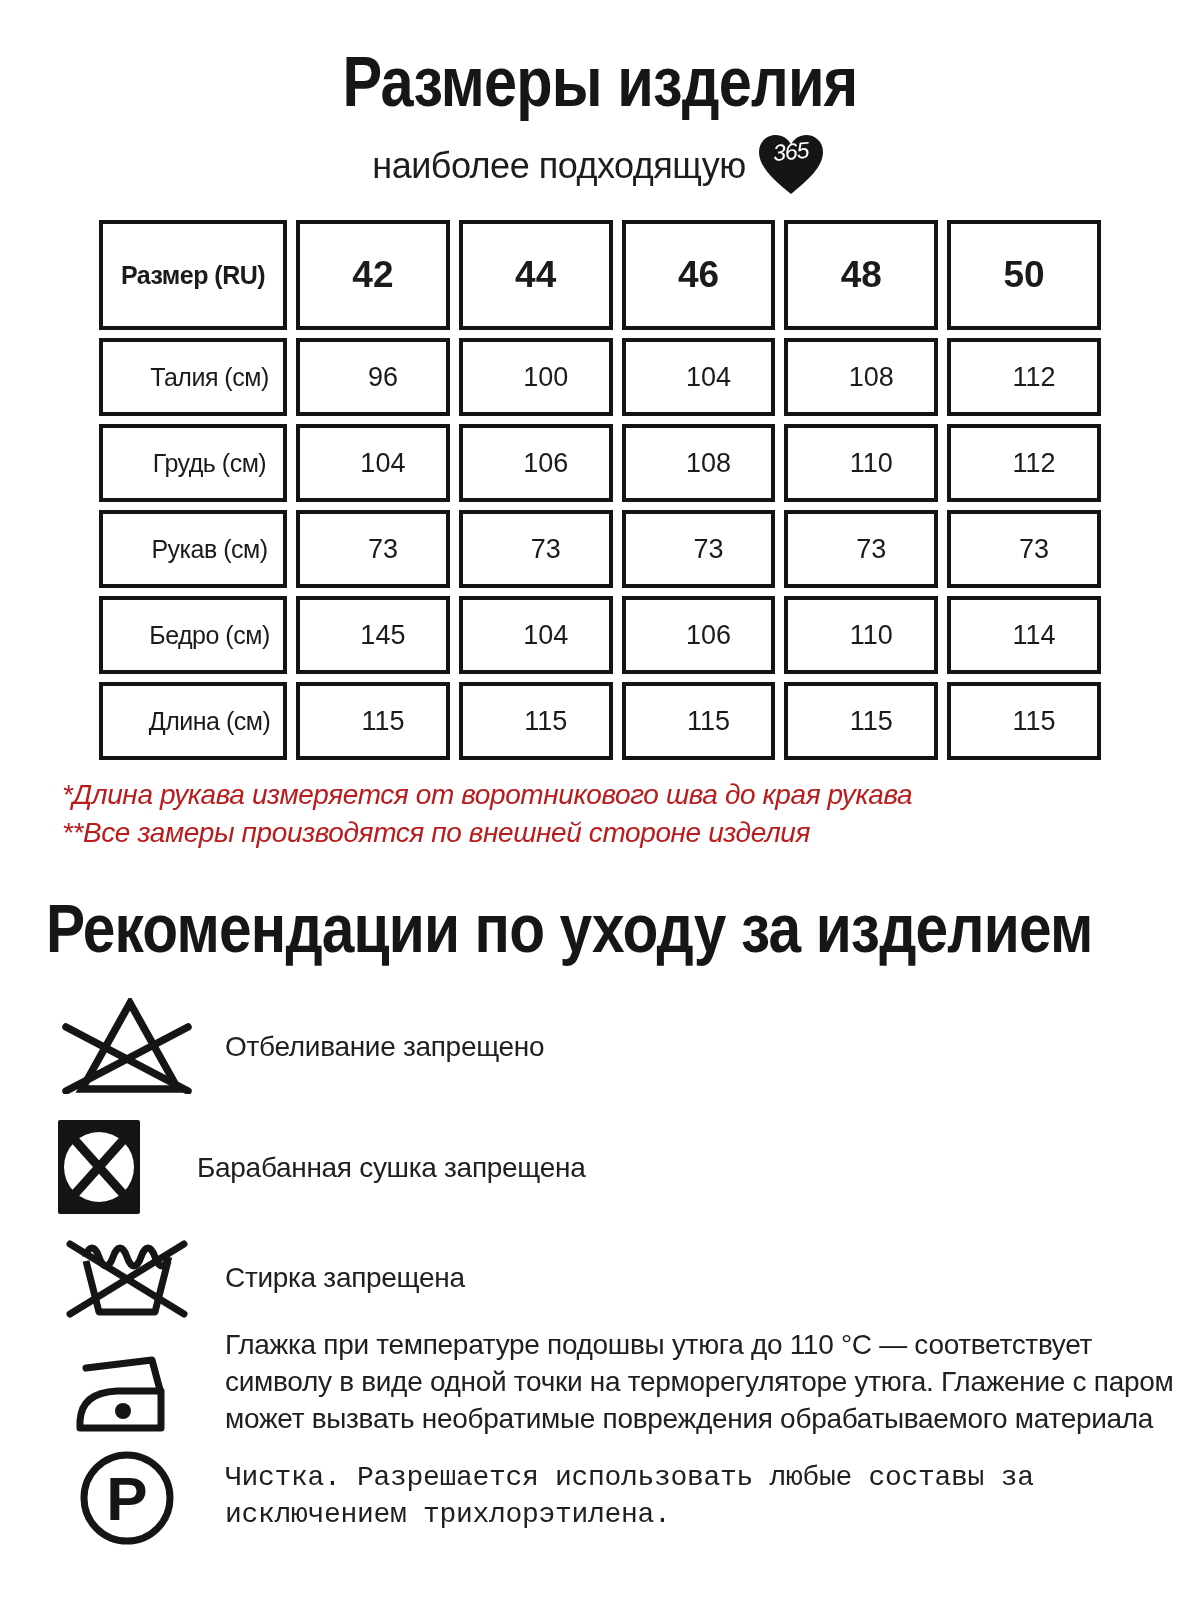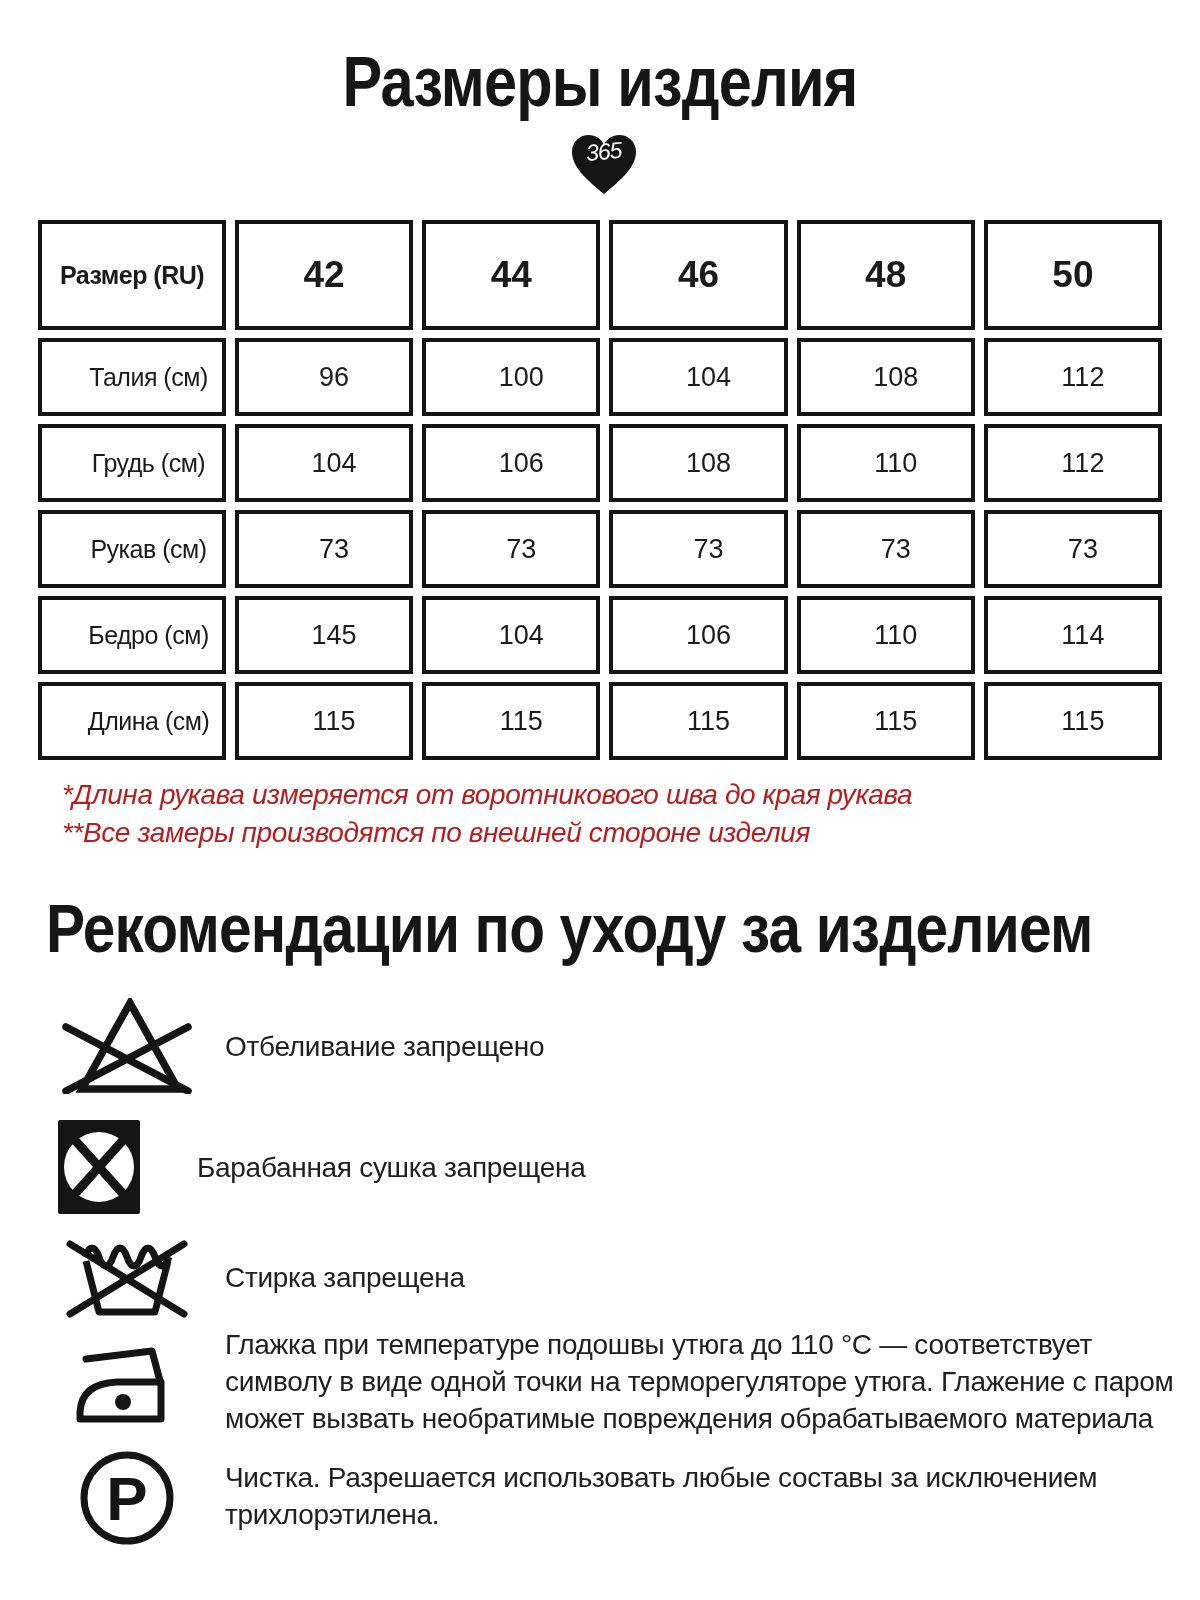--- a/index.html
+++ b/index.html
@@ -37,21 +37,21 @@
   .subtitle .line { display: block; }
   .heart-badge {
     display: inline-block;
     width: 74px; height: 66px;
     vertical-align: -20px;
     margin-left: 8px;
   }
 
   
   .size-table {
-    width: 1124px;
+    width: 1002px;
     margin: 22px auto 0 auto;
     display: grid;
     grid-template-columns: 188px repeat(5, 1fr);
     grid-template-rows: 110px repeat(5, 78px);
     gap: 8px 9px;
   }
   .cell {
     border: 4px solid #141414;
     background: #ffffff;
     display: flex;
@@ -103,38 +103,38 @@
     margin-left: 27px;
     max-width: 950px;
     font-size: 28px;
     line-height: 37px;
     letter-spacing: -0.3px;
     color: #202020;
   }
   .care-item.i1 { height: 100px; margin-bottom: 20px; text-align: right; }
   .care-item.i2 { height: 102px; margin-bottom: 16px; padding-left: 28px; }
   .care-item.i3 { height: 86px;  margin-bottom: 6px; }
-  .care-item.i4 { align-items: center; margin-top: 2px; margin-bottom: 12px; }
+  .care-item.i4 { align-items: flex-end; margin-top: 2px; margin-bottom: 12px; }
   .care-item.i4 .icon-wrap { margin-top: 6px; }
   .care-item.i5 { align-items: flex-start; }
-  .care-item.i5 .care-text { margin-top: 10px; }
+  .care-item.i5 .care-text { margin-top: 10px; font-family: Liberation Mono, monospace; }
 
   svg .stroke { stroke: #151515; fill: none; }
   svg .fill { fill: #151515; }
 </style>
 </head>
 <body>
 
 <div class="page">
 
   <h1 class="main-title">Размеры изделия</h1>
 
   <div class="subtitle">
     <span class="line">
-      <svg class="heart-badge" viewBox="0 0 37 33">
+      <span>наиболее подходящую</span><svg class="heart-badge" viewBox="0 0 37 33">
         <path class="fill" d="M18.5,31 C10,24 2.5,17.5 2.5,10 C2.5,4.5 6.8,1.5 10.8,1.5 C14.2,1.5 17,3.4 18.5,6.2 C20,3.4 22.8,1.5 26.2,1.5 C30.2,1.5 34.5,4.5 34.5,10 C34.5,17.5 27,24 18.5,31 Z"></path>
         <text x="18.5" y="13.7" text-anchor="middle" font-size="11.5" font-style="italic" font-family="Liberation Sans, sans-serif" fill="#ffffff" transform="rotate(-5 18.5 12)">365</text>
       </svg>
     </span>
   </div>
 
   <div class="size-table">
     <div class="cell head-label">Размер (RU)</div>
     <div class="cell head-num">42</div>
     <div class="cell head-num">44</div>

